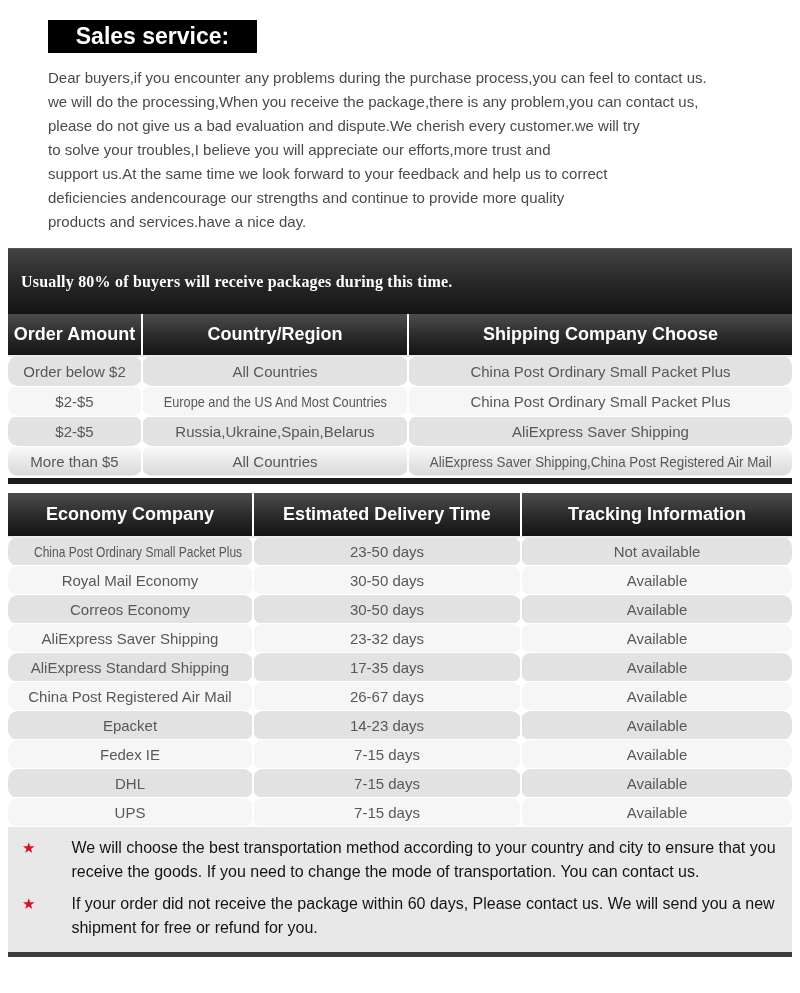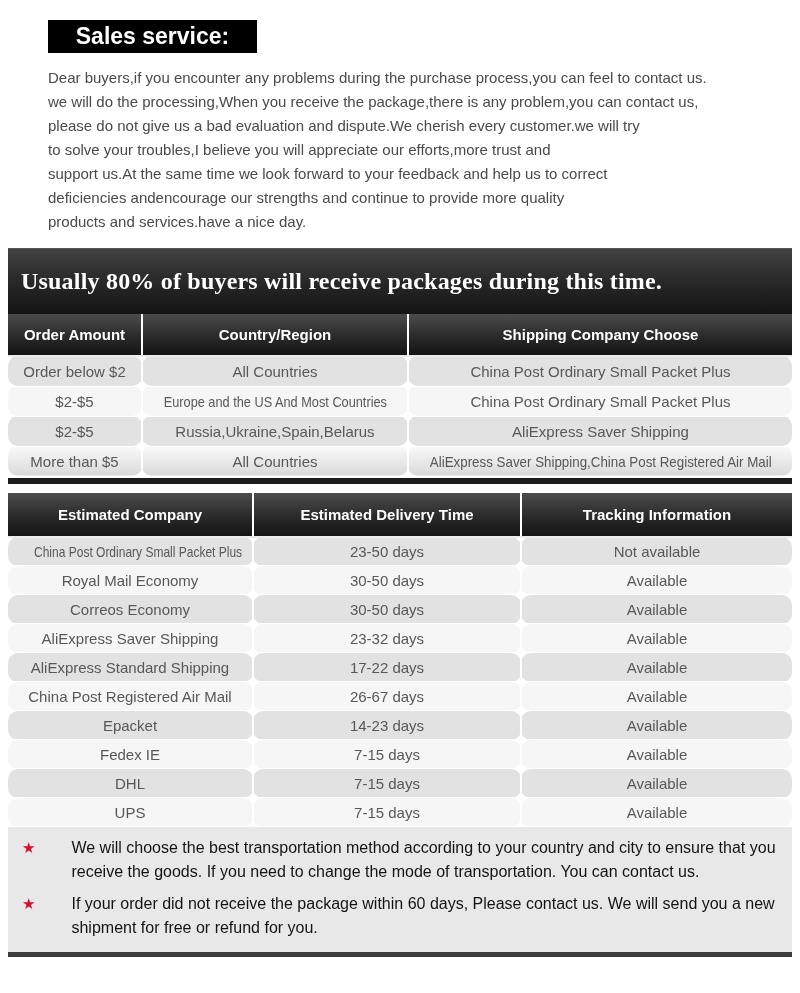--- a/index.html
+++ b/index.html
@@ -29,31 +29,31 @@
   
   .banner {
     margin: 8px 8px 0 8px; width: 784px; height: 66px;
     background: linear-gradient(180deg, #424242 0%, #262626 55%, #141414 100%);
     border-top: 1px solid #555;
     display: flex; align-items: center;
   }
   .banner-text {
     color: #ffffff; padding-left: 13px;
     font-family: "Liberation Serif", serif;
-    font-weight: bold; font-size: 24px; letter-spacing: 0.2px;
+    font-weight: bold; font-size: 16px; letter-spacing: 0.2px;
   }
 
   
   table {
     border-collapse: collapse; table-layout: fixed;
     width: 784px; margin-left: 8px;
   }
   th {
     background: linear-gradient(180deg, #4c4c4c 0%, #2a2a2a 55%, #141414 100%);
-    color: #ffffff; font-size: 15px; font-weight: bold;
+    color: #ffffff; font-size: 18px; font-weight: bold;
     border-bottom: 2px solid #ececec; padding: 0;
   }
   #t1 th { height: 42px; }
   #t2 th { height: 44px; }
   th + th, td + td { border-left: 2px solid #ffffff; }
   td {
     text-align: center; font-size: 15px; color: #585858;
     padding: 0; border-bottom: 1px solid #ffffff;
     overflow: hidden; white-space: nowrap; border-radius: 10px;
   }
@@ -161,21 +161,21 @@
   <div class="divider"></div>
 
   <table id="t2">
     <colgroup>
         <col class="c1">
         <col class="c2">
         <col class="c3">
       </colgroup>
     <thead>
       <tr>
-        <th>Estimated Company</th>
+        <th>Economy Company</th>
         <th>Estimated Delivery Time</th>
         <th>Tracking Information</th>
       </tr>
     </thead>
     <tbody>
 
     <tr>
         <td><span class="ct">China Post Ordinary Small Packet Plus</span></td>
         <td><span class="ct">23-50 days</span></td>
         <td><span class="ct">Not available</span></td>
@@ -190,21 +190,21 @@
         <td><span class="ct">30-50 days</span></td>
         <td><span class="ct">Available</span></td>
       </tr>
         <tr>
         <td><span class="ct">AliExpress Saver Shipping</span></td>
         <td><span class="ct">23-32 days</span></td>
         <td><span class="ct">Available</span></td>
       </tr>
         <tr>
         <td><span class="ct">AliExpress Standard Shipping</span></td>
-        <td><span class="ct">17-22 days</span></td>
+        <td><span class="ct">17-35 days</span></td>
         <td><span class="ct">Available</span></td>
       </tr>
         <tr>
         <td><span class="ct">China Post Registered Air Mail</span></td>
         <td><span class="ct">26-67 days</span></td>
         <td><span class="ct">Available</span></td>
       </tr>
         <tr>
         <td><span class="ct">Epacket</span></td>
         <td><span class="ct">14-23 days</span></td>

